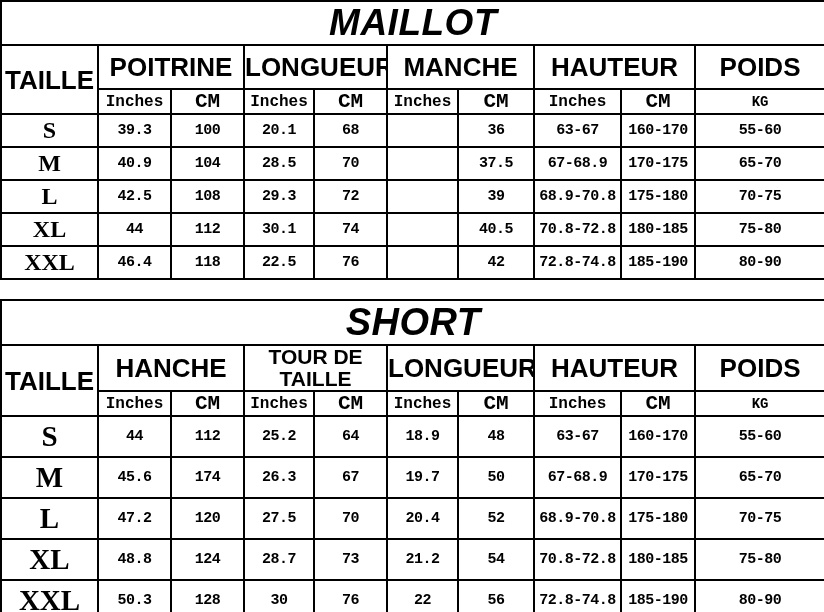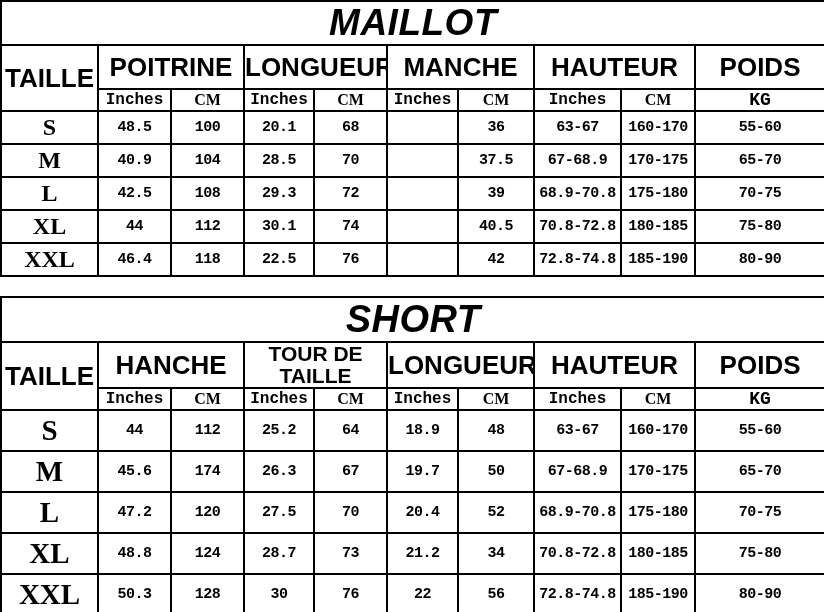--- a/index.html
+++ b/index.html
@@ -17,22 +17,22 @@
   tr.title-row td{
     font-weight:bold;font-size:37px;letter-spacing:.5px;height:40px;font-style:italic;
   }
   tr.ghead{height:44px}
   tr.ghead td{font-weight:bold;font-size:26px;line-height:1}
   td.taille{font-weight:bold;font-size:27px}
   tr.units{height:20px}
   tr.units td{
     font-family:"Liberation Mono",monospace;font-weight:bold;font-size:16px;
   }
-  tr.units td.cm{font-family:Liberation Serif, serif;font-size:16px}
-  tr.units td.kg{font-size:18px}
+  tr.units td.cm{font-family:Liberation Mono, monospace;font-size:21px}
+  tr.units td.kg{font-size:14px}
   tr.d td{
     font-family:"Liberation Mono",monospace;font-weight:bold;
     font-size:15px;letter-spacing:-.5px;
   }
   tr.d td.sz{font-family:"Liberation Serif",serif;font-weight:bold;letter-spacing:0}
   #t1 tr.d{height:33px}
   #t1 td.sz{font-size:24px}
   #t2 tr.title-row td{height:42px;font-size:38px}
   #t2 tr.ghead{height:45px}
   #t2 tr.d{height:41px}
@@ -74,21 +74,21 @@
       <td class="in">Inches</td>
       <td class="cm">CM</td>
       <td class="in">Inches</td>
       <td class="cm">CM</td>
       <td class="in">Inches</td>
       <td class="cm">CM</td>
       <td class="kg">KG</td>
     </tr>
     <tr class="d">
       <td class="sz">S</td>
-      <td>48.5</td>
+      <td>39.3</td>
       <td>100</td>
       <td>20.1</td>
       <td>68</td>
       <td></td>
       <td>36</td>
       <td>63-67</td>
       <td>160-170</td>
       <td>55-60</td>
     </tr>
     <tr class="d">
@@ -216,21 +216,21 @@
       <td>175-180</td>
       <td>70-75</td>
     </tr>
     <tr class="d">
       <td class="sz">XL</td>
       <td>48.8</td>
       <td>124</td>
       <td>28.7</td>
       <td>73</td>
       <td>21.2</td>
-      <td>34</td>
+      <td>54</td>
       <td>70.8-72.8</td>
       <td>180-185</td>
       <td>75-80</td>
     </tr>
     <tr class="d">
       <td class="sz">XXL</td>
       <td>50.3</td>
       <td>128</td>
       <td>30</td>
       <td>76</td>

